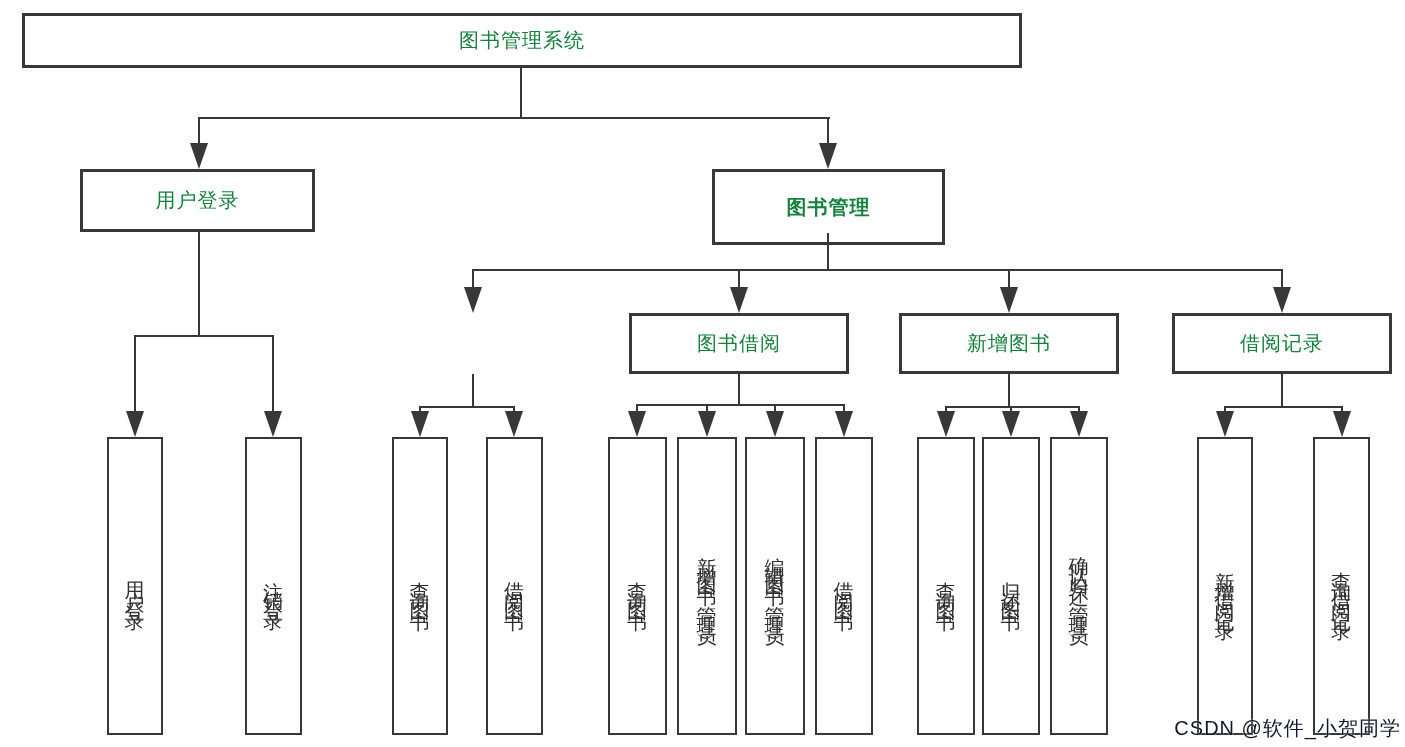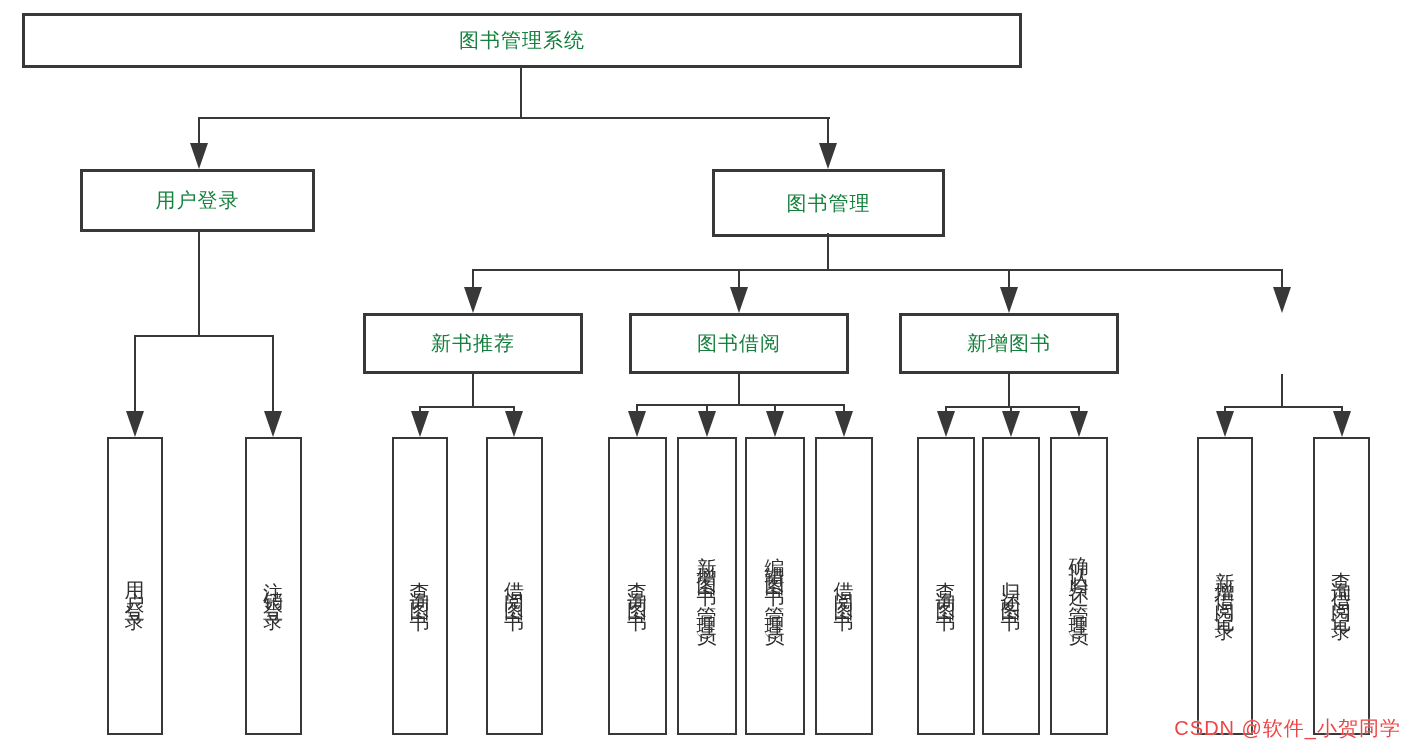--- a/index.html
+++ b/index.html
@@ -39,21 +39,21 @@
   .tri{
     position:absolute;width:0;height:0;
     border-left:9px solid transparent;
     border-right:9px solid transparent;
     border-top:26px solid #383838;
   }
   .watermark{
     position:absolute;
     right:4px;bottom:5px;
     font-size:20px;
-    color:#ef4444;
+    color:#0f172a;
     text-shadow:0 0 2px #ffffff;
     z-index:10;
     letter-spacing:1px;
   }
 </style>
 </head>
 <body>
 
 <div id="canvas">
 
@@ -64,43 +64,43 @@
   <div class="vline" style="left:520px;top:68px;height:50px;"></div>
   <div class="hline" style="left:198px;top:117px;width:632px;"></div>
   <div class="vline" style="left:198px;top:117px;height:32px;"></div>
   <div class="tri" style="left:190px;top:143px;"></div>
   <div class="vline" style="left:827px;top:117px;height:32px;"></div>
   <div class="tri" style="left:819px;top:143px;"></div>
 
   <div class="box" style="left:80px;top:169px;width:235px;height:63px;">
     <span>用户登录</span>
   </div>
-  <div class="box" style="left:712px;top:169px;width:233px;height:68px;">
+  <div class="box" style="left:712px;top:169px;width:233px;height:76px;font-weight:bold;">
     <span>图书管理</span>
   </div>
 
   <div class="vline" style="left:827px;top:233px;height:38px;"></div>
   <div class="hline" style="left:472px;top:269px;width:811px;"></div>
   <div class="vline" style="left:472px;top:269px;height:22px;"></div>
   <div class="tri" style="left:464px;top:287px;"></div>
   <div class="vline" style="left:738px;top:269px;height:22px;"></div>
   <div class="tri" style="left:730px;top:287px;"></div>
   <div class="vline" style="left:1008px;top:269px;height:22px;"></div>
   <div class="tri" style="left:1000px;top:287px;"></div>
   <div class="vline" style="left:1281px;top:269px;height:22px;"></div>
   <div class="tri" style="left:1273px;top:287px;"></div>
 
-  <div class="box" style="left:363px;top:313px;width:220px;height:61px;">
-    <span>新书推荐</span>
-  </div>
   <div class="box" style="left:629px;top:313px;width:220px;height:61px;">
     <span>图书借阅</span>
   </div>
   <div class="box" style="left:899px;top:313px;width:220px;height:61px;">
     <span>新增图书</span>
+  </div>
+  <div class="box" style="left:1172px;top:313px;width:220px;height:61px;">
+    <span>借阅记录</span>
   </div>
 
   <div class="vline" style="left:198px;top:232px;height:105px;"></div>
   <div class="hline" style="left:134px;top:335px;width:140px;"></div>
   <div class="vline" style="left:134px;top:335px;height:80px;"></div>
   <div class="tri" style="left:126px;top:411px;"></div>
   <div class="vline" style="left:272px;top:335px;height:80px;"></div>
   <div class="tri" style="left:264px;top:411px;"></div>
 
   <div class="vline" style="left:472px;top:374px;height:34px;"></div>

